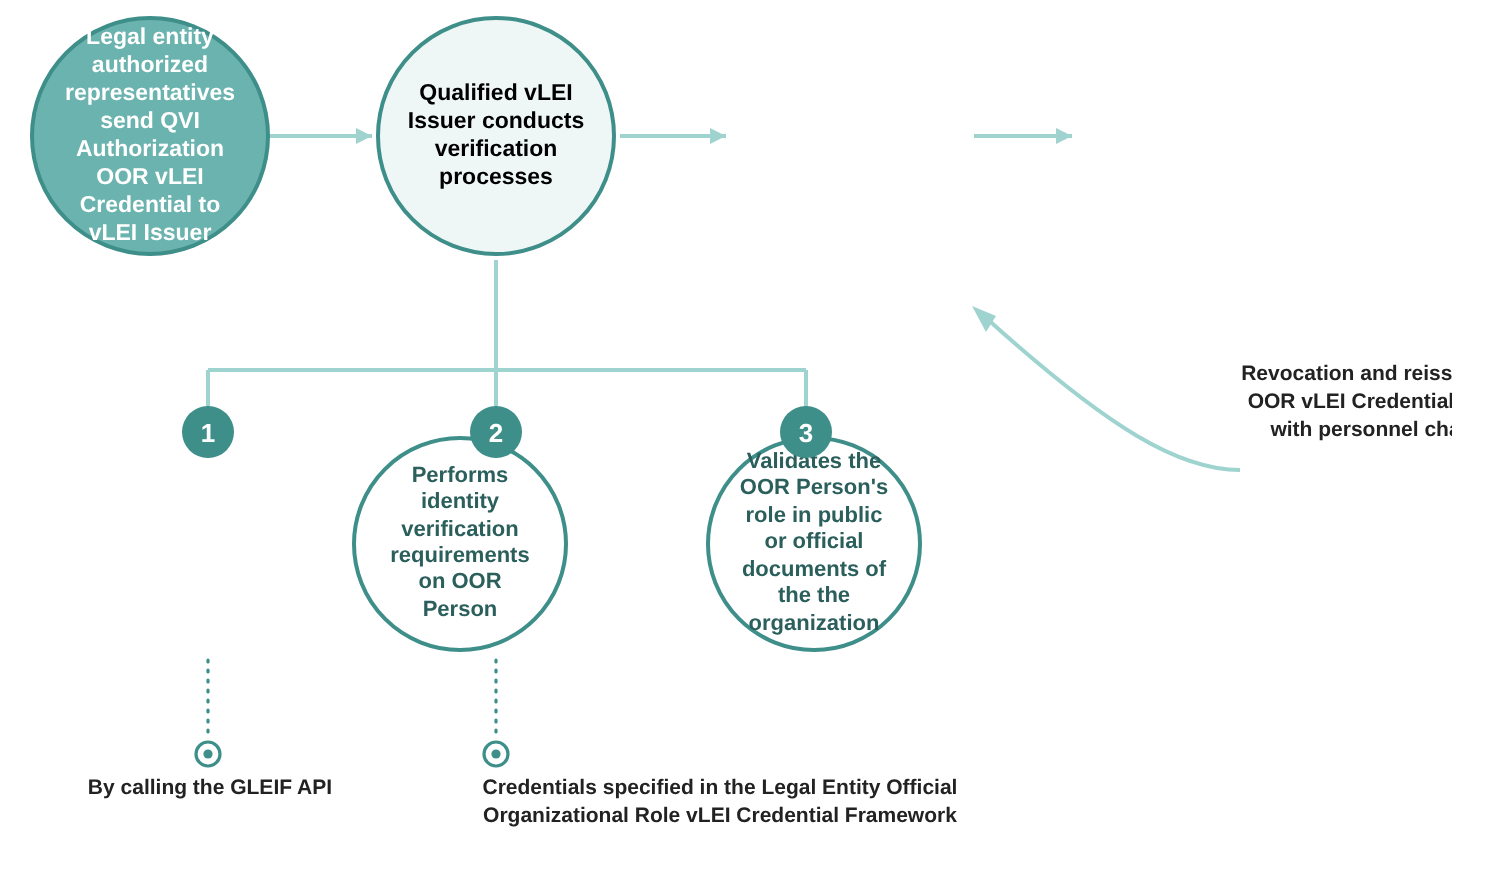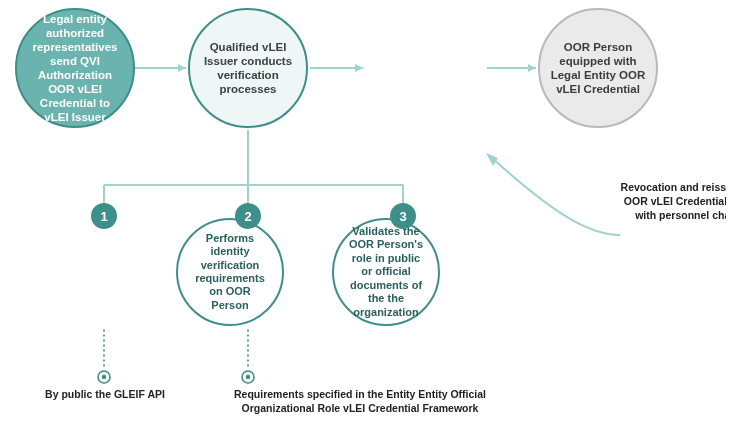--- a/index.html
+++ b/index.html
@@ -45,21 +45,21 @@
     top: 8px;
   }
   .n-teal-solid {
     background: #6bb3ae;
     border: 2px solid #3e8e89;
     color: #ffffff;
   }
   .n-teal-light {
     background: #eef7f6;
     border: 2px solid #3e8e89;
-    color: #404040;
+    color: #000000;
   }
   .n-grey {
     background: #eaeaea;
     border: 2px solid #b9b9b9;
     color: #3c3c3c;
   }
   .node-step {
     width: 108px;
     height: 108px;
     top: 218px;
@@ -149,35 +149,32 @@
 
   <div class="node node-top n-teal-solid" style="left:15px;">
     <span class="label">Legal entity authorized representatives send QVI Authorization OOR vLEI Credential to vLEI Issuer</span>
   </div>
 
   <div class="node node-top n-teal-light" style="left:188px;">
     <span class="label">Qualified vLEI Issuer conducts verification processes</span>
   </div>
 
 
-  <div class="node node-top n-grey" style="left:538px;">
-    <span class="label">OOR Person equipped with Legal Entity OOR vLEI Credential</span>
-  </div>
 
   <div class="badge" style="left:91px;">1</div>
   <div class="badge" style="left:235px;">2</div>
   <div class="badge" style="left:390px;">3</div>
 
 
   <div class="node node-step" style="left:176px;">
     <span class="label">Performs identity verification requirements on OOR Person</span>
   </div>
 
-  <div class="node node-step" style="left:332px;">
+  <div class="node node-step" style="left:353px;">
     <span class="label">Validates the OOR Person's role in public or official documents of the the organization</span>
   </div>
 
-  <div class="caption" style="left:20px; top:388px; width:170px;">By public the GLEIF API</div>
-  <div class="caption" style="left:215px; top:388px; width:290px;">Requirements specified in the Entity Entity Official Organizational Role vLEI Credential Framework</div>
+  <div class="caption" style="left:20px; top:388px; width:170px;">By calling the GLEIF API</div>
+  <div class="caption" style="left:215px; top:388px; width:290px;">Credentials specified in the Legal Entity Official Organizational Role vLEI Credential Framework</div>
 
   <div class="side-note" style="left:620px; top:180px;">Revocation and reissuance of OOR vLEI Credentials in line with personnel changes</div>
 
 </div>
 
 </body></html>

